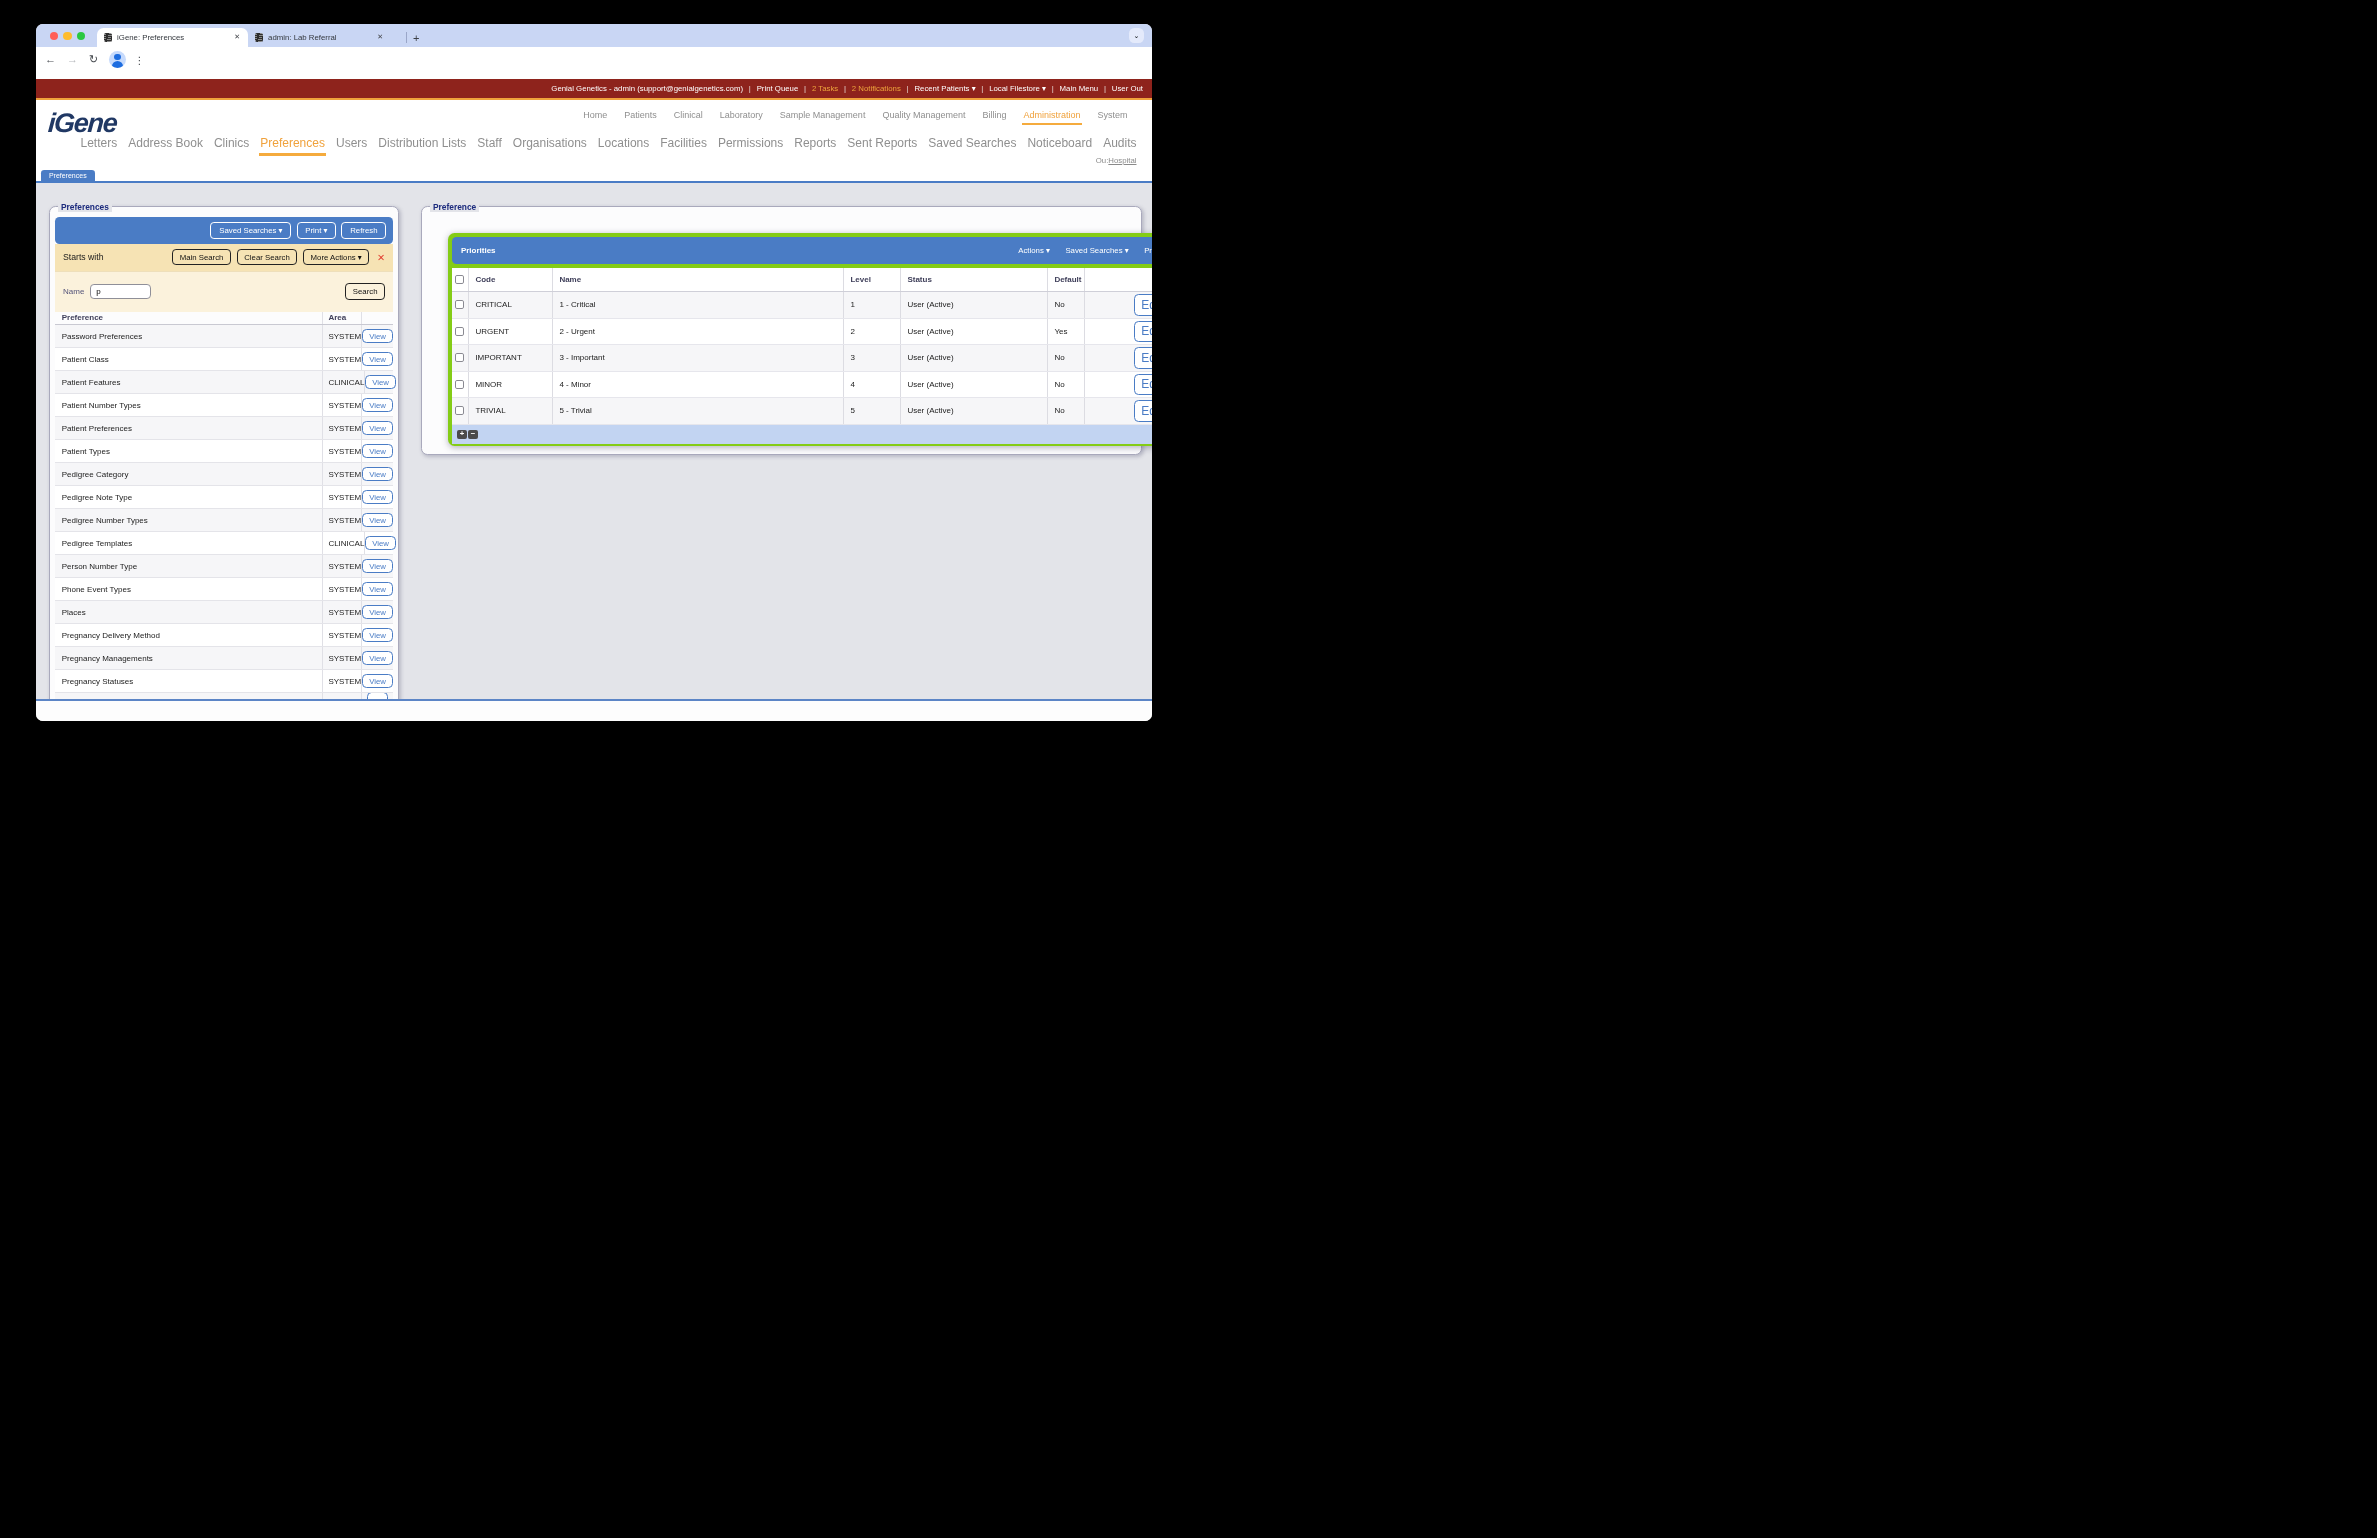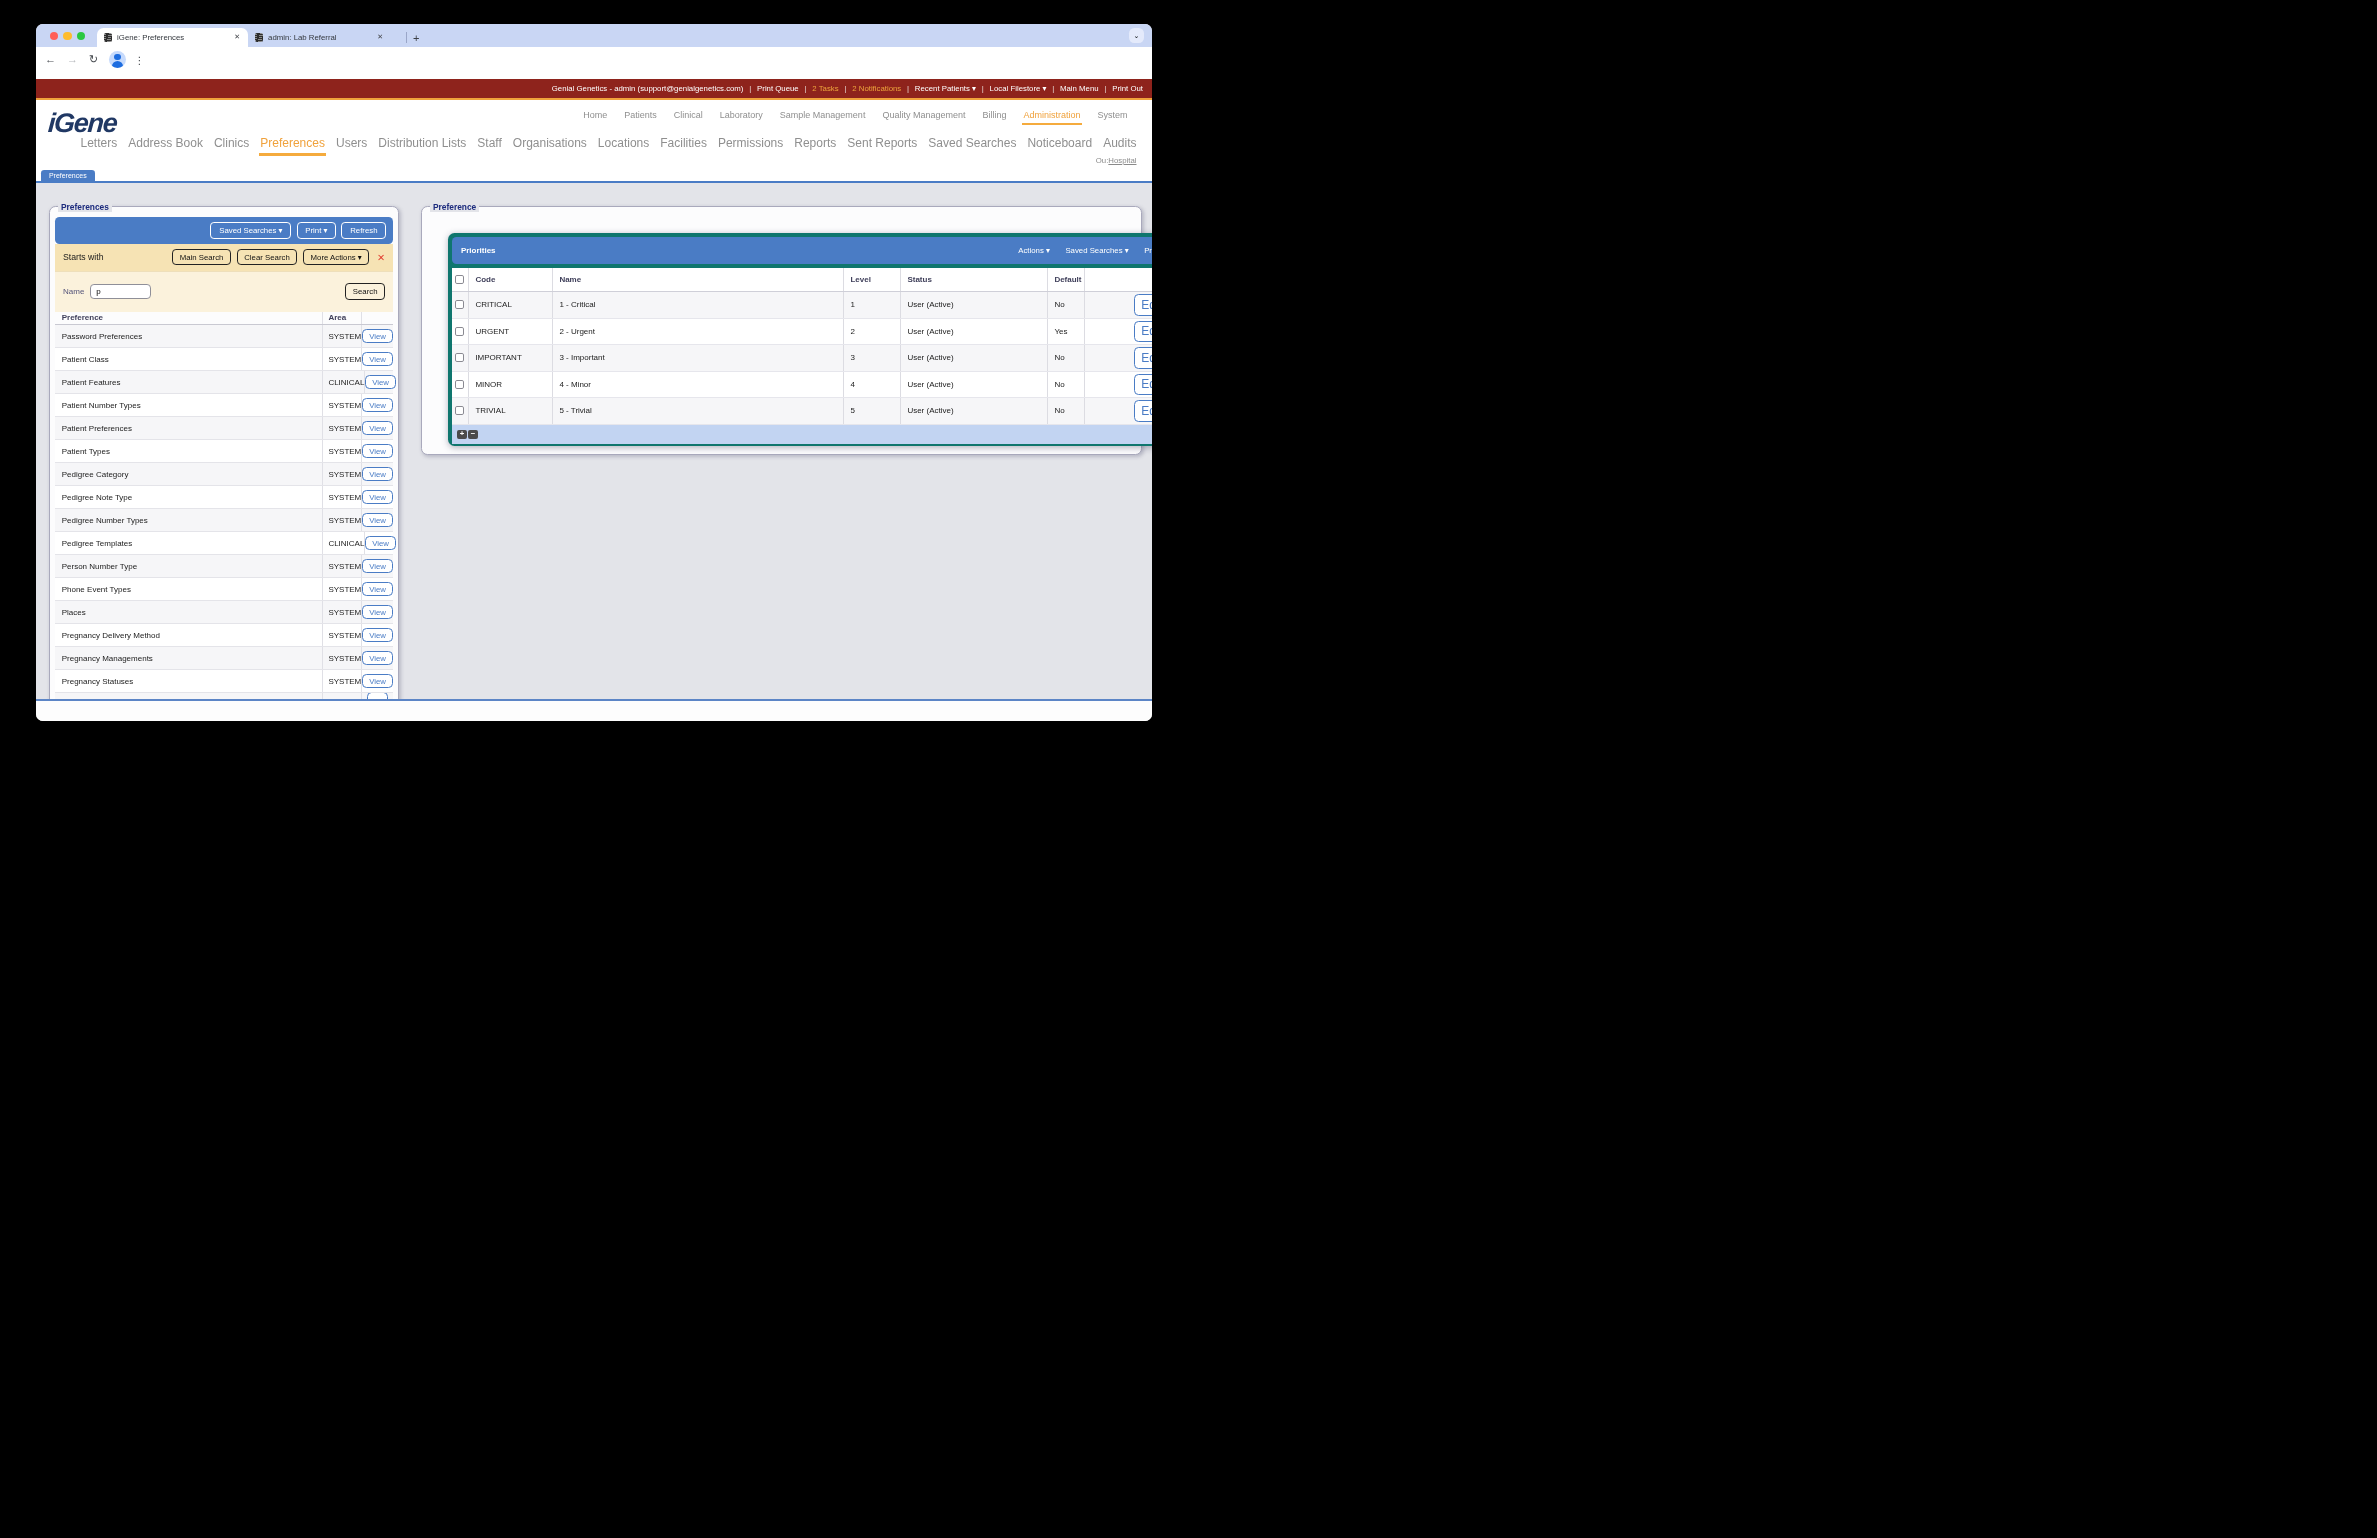--- a/index.html
+++ b/index.html
@@ -112,21 +112,21 @@
   .lrow.odd { background:#f6f6f8; }
   .lc1 { flex:0 0 268px; padding-left:6.5px; border-right:0.6px solid #e0e0e6; align-self:stretch; display:flex; align-items:center; }
   .lc2 { flex:0 0 39px; padding-left:5.2px; border-right:0.6px solid #e0e0e6; align-self:stretch; display:flex; align-items:center; }
   .lc3 { flex:1; display:flex; align-items:center; justify-content:center; align-self:stretch; }
   .btn-view { border:1px solid #4a7cc5; color:#4a7cc5; background:#fff; border-radius:4.5px;
               font-size:7.8px; padding:1.3px 5.8px; font-family:inherit; }
   .lrow.partial { height:10.3px; overflow:hidden; align-items:flex-start; }
   .lrow.partial .lc1,.lrow.partial .lc2,.lrow.partial .lc3 { padding-top:2.6px; }
 
   
-  .card { position:absolute; left:26px; top:26px; width:774px; height:213px; background:#0f766e;
+  .card { position:absolute; left:26px; top:26px; width:774px; height:213px; background:#84cc16;
           border-radius:6.5px; box-shadow:0 1.3px 6.5px rgba(60,60,90,.35); }
   .card-head { margin:3.9px; height:27px; background:#4a7cc5; border-radius:4.5px; display:flex;
                align-items:center; padding:0 9px; color:#fff; }
   .card-title { font-weight:bold; font-size:8px; }
   .card-menu { margin-left:auto; display:flex; gap:15.5px; font-size:7.8px; }
   .card-menu span { cursor:default; }
   .rtbl { margin:0 3.9px; }
   .rhead { display:flex; align-items:center; height:24px; font-size:8px; font-weight:bold;
            color:#3f3f5a; border-bottom:0.6px solid #cfcfd8; background:#fff; }
   .rrow { display:flex; align-items:center; height:26.5px; font-size:8px; color:#222;
@@ -198,21 +198,21 @@
         <span class="hl">2 Tasks</span>
         <span class="sep">|</span>
         <span class="hl">2 Notifications</span>
         <span class="sep">|</span>
         <span>Recent Patients ▾</span>
         <span class="sep">|</span>
         <span>Local Filestore ▾</span>
         <span class="sep">|</span>
         <span>Main Menu</span>
         <span class="sep">|</span>
-        <span>Print Out</span>
+        <span>User Out</span>
       </div>
       <div class="orangeline"></div>
 
       <div class="appheader">
         <div class="logo">iGene</div>
         <div class="nav1">
 
         <span class="odd">Home</span>
             <span class="even">Patients</span>
             <span class="odd">Clinical</span>

